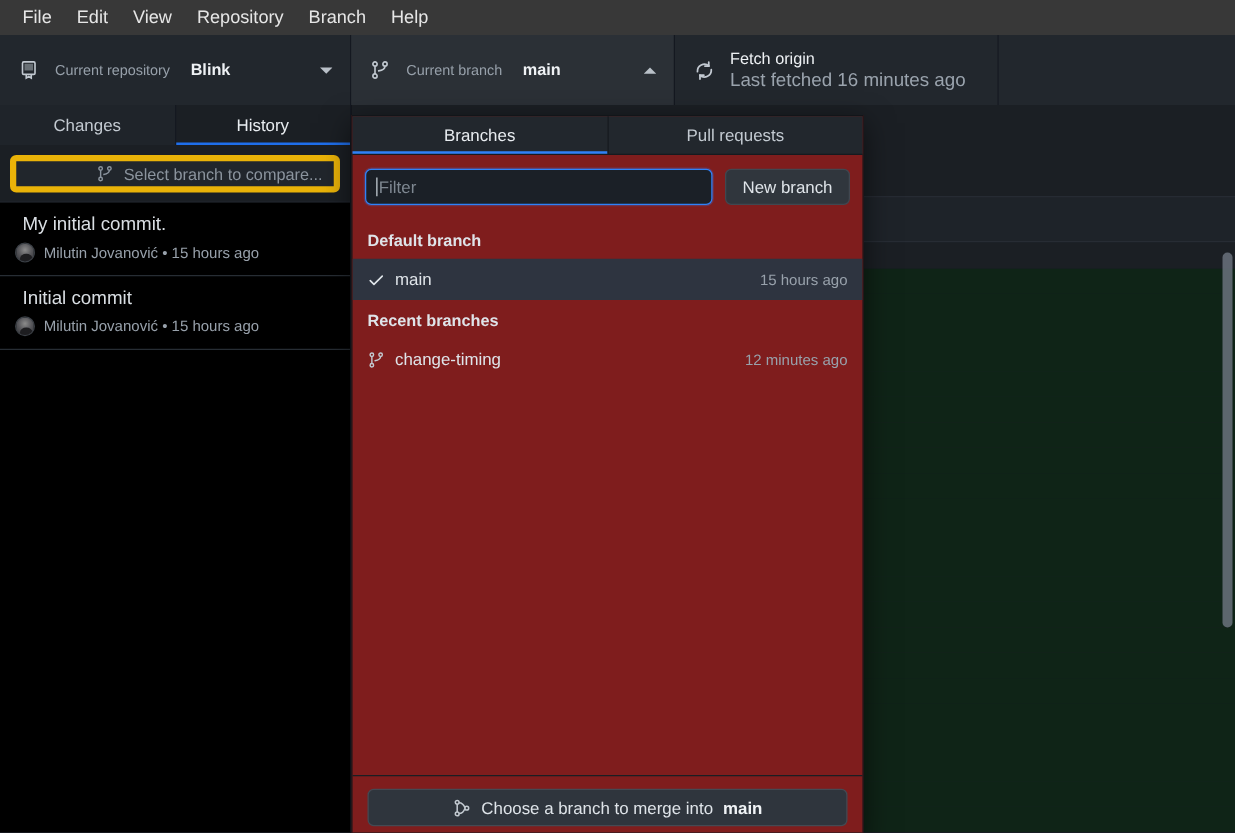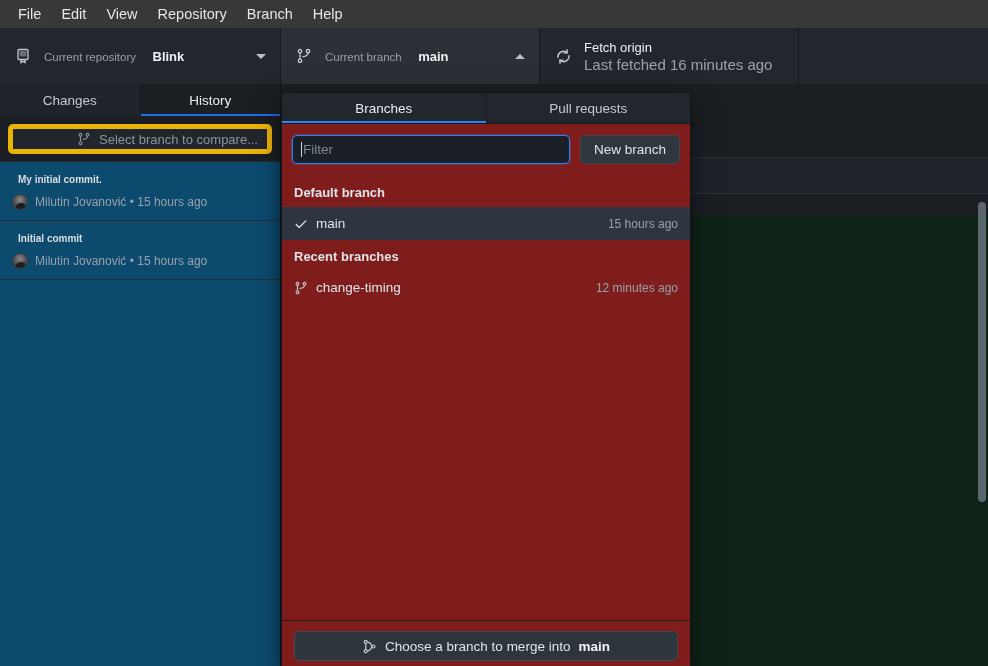--- a/index.html
+++ b/index.html
@@ -44,21 +44,21 @@
   .tb-value { font-size: 13px; color: #eef1f4; font-weight: bold; line-height: 17px;
               white-space: nowrap; overflow: hidden; text-overflow: ellipsis; margin-left: 12px; }
   .tb-sub { font-size: 15px; color: #9aa3ad; line-height: 16px; white-space: nowrap; margin-top: 46px; }
   .tb-strong { font-size: 13px; color: #eef1f4; font-weight: normal; line-height: 17px; }
   .caret { width: 14px; flex: none; color: #b9c0c8; font-size: 9px;
            display:flex; align-items:center; justify-content:center;}
 
   
   .sidebar {
     position: absolute; top: 84px; left: 0; width: 281px; height: 582px;
-    background: #0c4a6e; border-right: 1px solid #141820;
+    background: #000000; border-right: 1px solid #141820;
   }
   .side-tabs { display: flex; height: 32px; background: #22272d; }
   .side-tab {
     flex: 1; display: flex; align-items: center; justify-content: center;
     font-size: 13.5px; color: #c3cad1; position: relative;
     background: #1f242a; cursor: default;
   }
   .side-tab + .side-tab { border-left: 1px solid #141820; }
   .side-tab.active { background: #1b1f24; color: #e9edf1; }
   .side-tab.active::after {
@@ -71,21 +71,21 @@
     border: 5px solid #eab308; display: flex; align-items: center;
     padding: 0 9px; cursor: text; justify-content: flex-end;
   }
   .compare-box .bicon { color: #8b949e; margin-right: 8px; display:flex; }
   .compare-ph { font-size: 13px; color: #8b949e; }
   .commit-list { border-top: 1px solid #272d34; }
   .commit-row {
     padding: 9px 12px 10px 12px; border-bottom: 1px solid #272d34;
     cursor: default;
   }
-  .commit-summary { font-size: 10px; color: #d9dee3; font-weight: bold; line-height: 18px; padding-left: 6px; }
+  .commit-summary { font-size: 15px; color: #d9dee3; font-weight: normal; line-height: 18px; padding-left: 6px; }
   .commit-meta { display: flex; align-items: center; margin-top: 5px; }
   .avatar {
     width: 16px; height: 16px; border-radius: 50%; margin-right: 7px;
     background: radial-gradient(circle at 50% 35%, #8b8b8b 0%, #58585c 45%, #2c2c30 100%);
     border: 1px solid #3a3f45; flex: none; overflow: hidden; position: relative;
   }
   .avatar::before {
     content:""; position:absolute; left:3px; top:8px; width:10px; height:8px;
     border-radius: 50% 50% 40% 40%; background:#1d1d20;
   }

